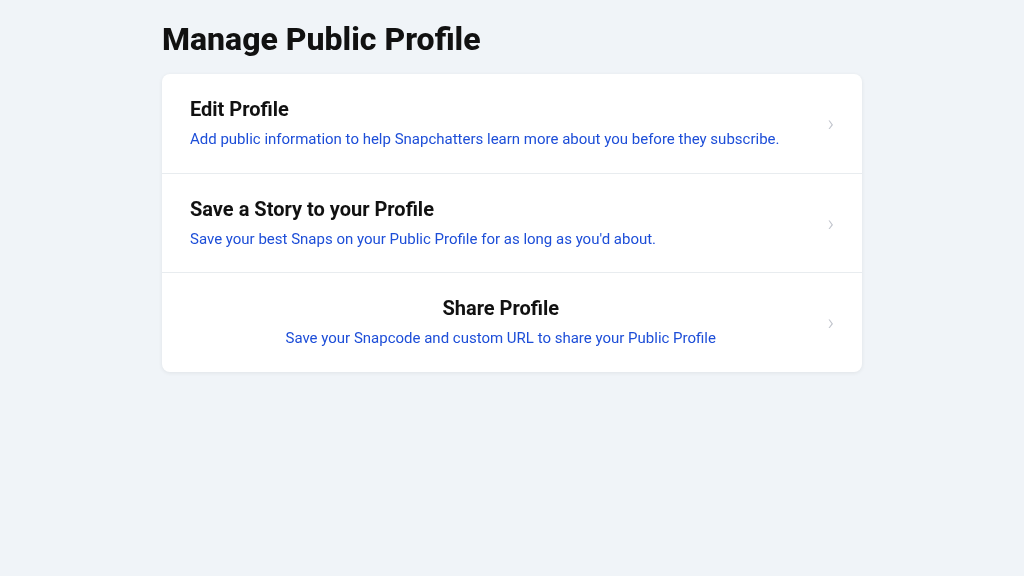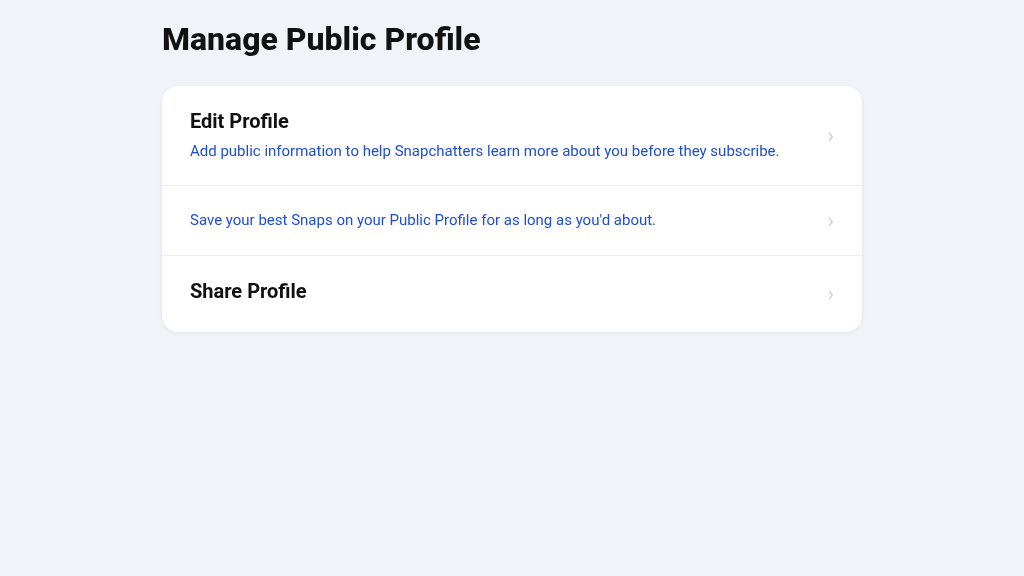--- a/index.html
+++ b/index.html
@@ -22,43 +22,44 @@
 
     .container {
       width: 100%;
       max-width: 700px;
     }
 
     .page-title {
       font-size: 32px;
       font-weight: 800;
       color: #111111;
-      margin-bottom: 28px;
+      margin-bottom: 16px;
       line-height: 1.2;
     }
 
     .card {
       background-color: #ffffff;
-      border-radius: 16px;
+      border-radius: 8px;
       overflow: hidden;
       box-shadow: 0 1px 4px rgba(0,0,0,0.07);
     }
 
     .menu-item {
       display: flex;
       align-items: center;
       justify-content: space-between;
       padding: 22px 28px;
       cursor: pointer;
       border-bottom: 1px solid #e8ecef;
       transition: background-color 0.15s;
     }
 
     .menu-item:last-child {
       border-bottom: none;
+      text-align: center;
     }
 
     .menu-item-content {
       flex: 1;
       padding-right: 16px;
     }
 
     .menu-item-title {
       font-size: 20px;
       font-weight: 700;
@@ -91,26 +92,28 @@
     <div class="menu-item">
       <div class="menu-item-content">
         <div class="menu-item-title">Edit Profile</div>
         <div class="menu-item-description">Add public information to help Snapchatters learn more about you before they subscribe.</div>
       </div>
       <span class="chevron-icon">›</span>
     </div>
 
     <div class="menu-item">
       <div class="menu-item-content">
+        <div class="menu-item-title">Save a Story to your Profile</div>
         <div class="menu-item-description">Save your best Snaps on your Public Profile for as long as you'd about.</div>
       </div>
       <span class="chevron-icon">›</span>
     </div>
 
     <div class="menu-item">
       <div class="menu-item-content">
         <div class="menu-item-title">Share Profile</div>
+        <div class="menu-item-description">Save your Snapcode and custom URL to share your Public Profile</div>
       </div>
       <span class="chevron-icon">›</span>
     </div>
 
   </div>
 </div>
 
 </body></html>

